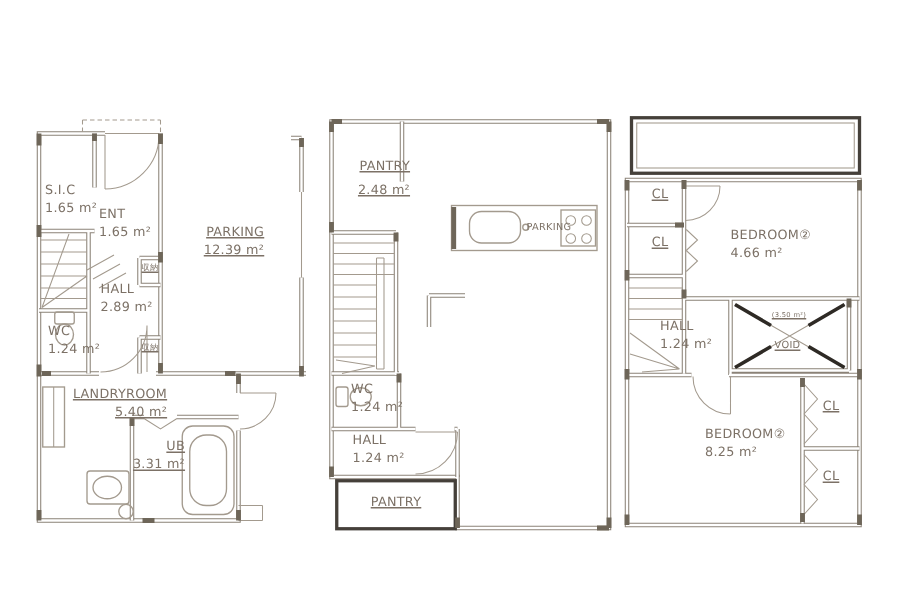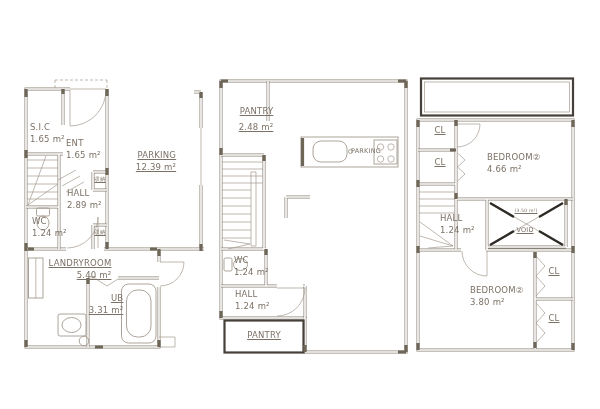--- a/index.html
+++ b/index.html
@@ -182,21 +182,21 @@
   <div>1.24 m²</div>
 </div>
 <div class="lbl ctr t45" style="left:526px;top:208px">
   <div>(3.50 m²)</div>
 </div>
 <div class="lbl ctr t65" style="left:525px;top:226px">
   <div>VOID</div>
 </div>
 <div class="lbl" style="left:470px;top:285px">
   <div>BEDROOM②</div>
-  <div>3.80 m²</div>
+  <div>8.25 m²</div>
 </div>
 <div class="lbl ctr" style="left:554px;top:266px">
   <div>CL</div>
 </div>
 <div class="lbl ctr" style="left:554px;top:313px">
   <div>CL</div>
 </div>
 
 </div>
 

